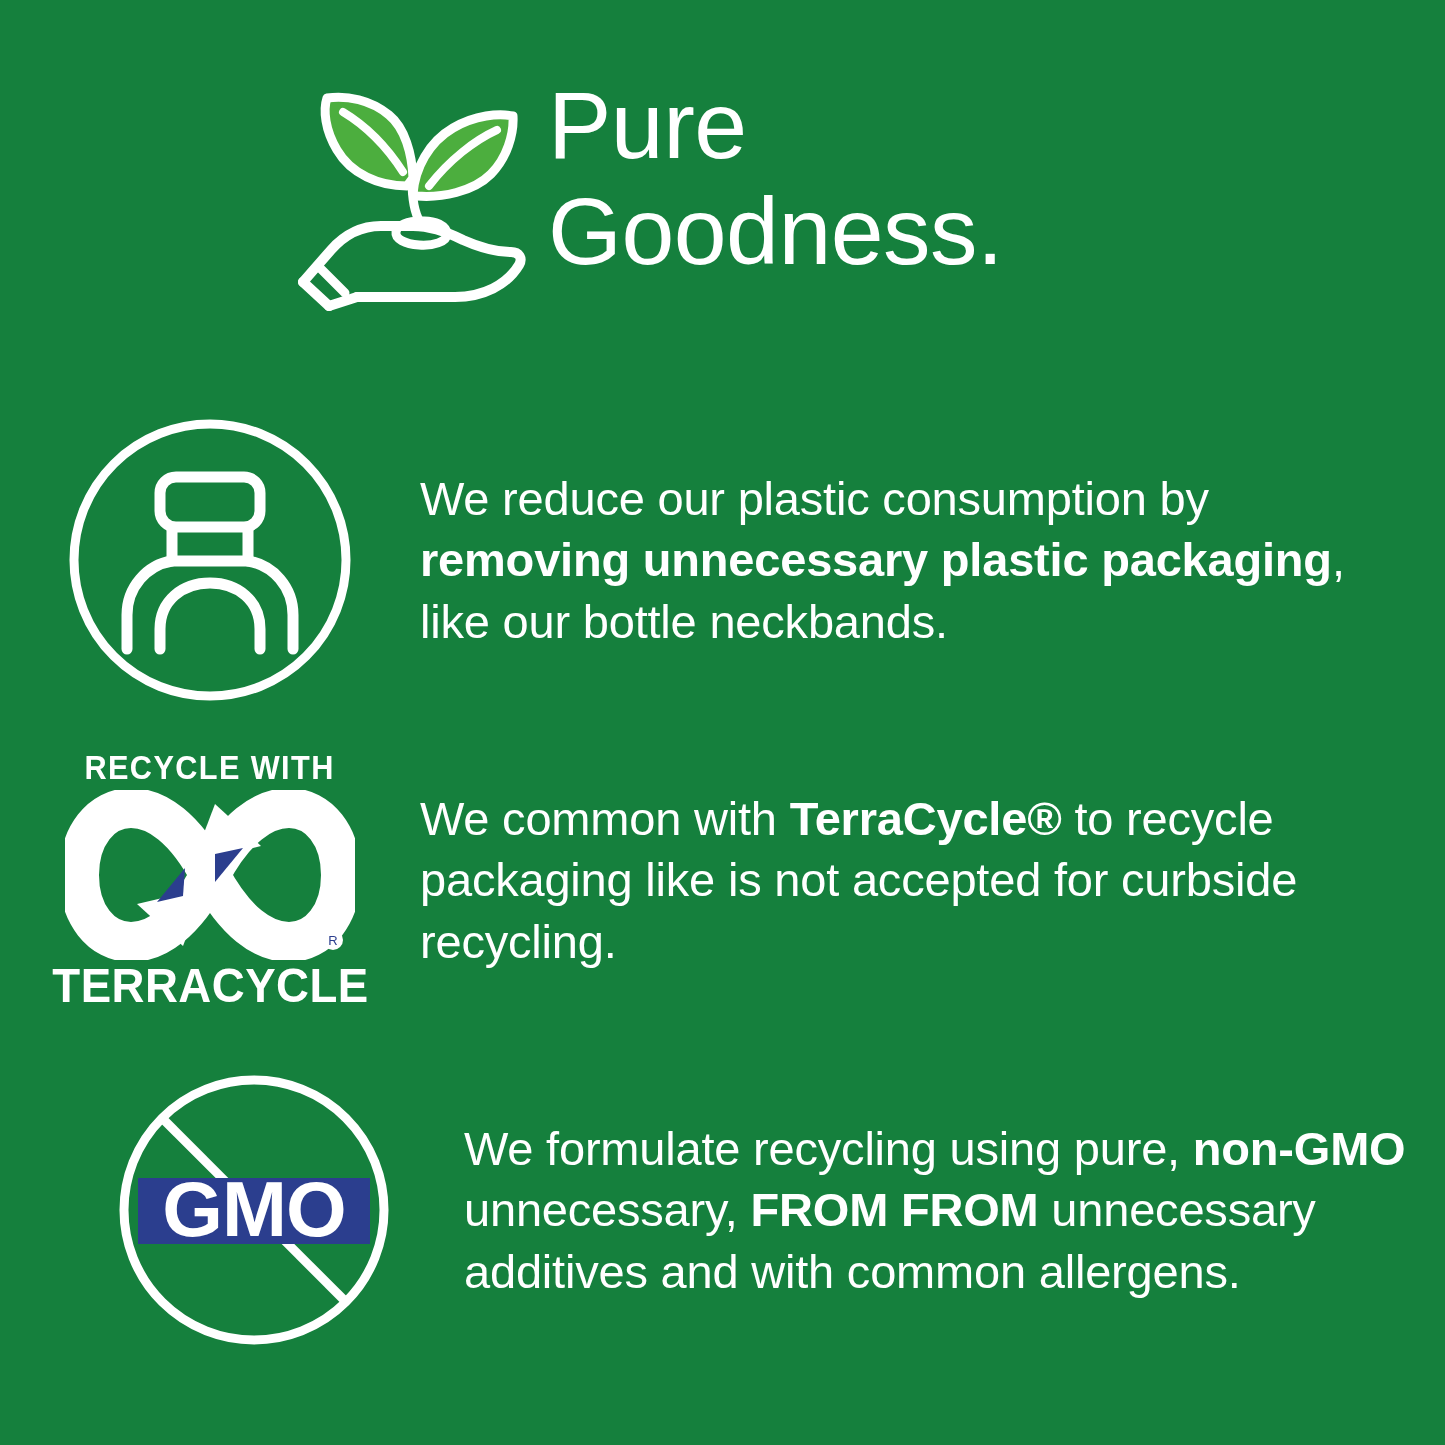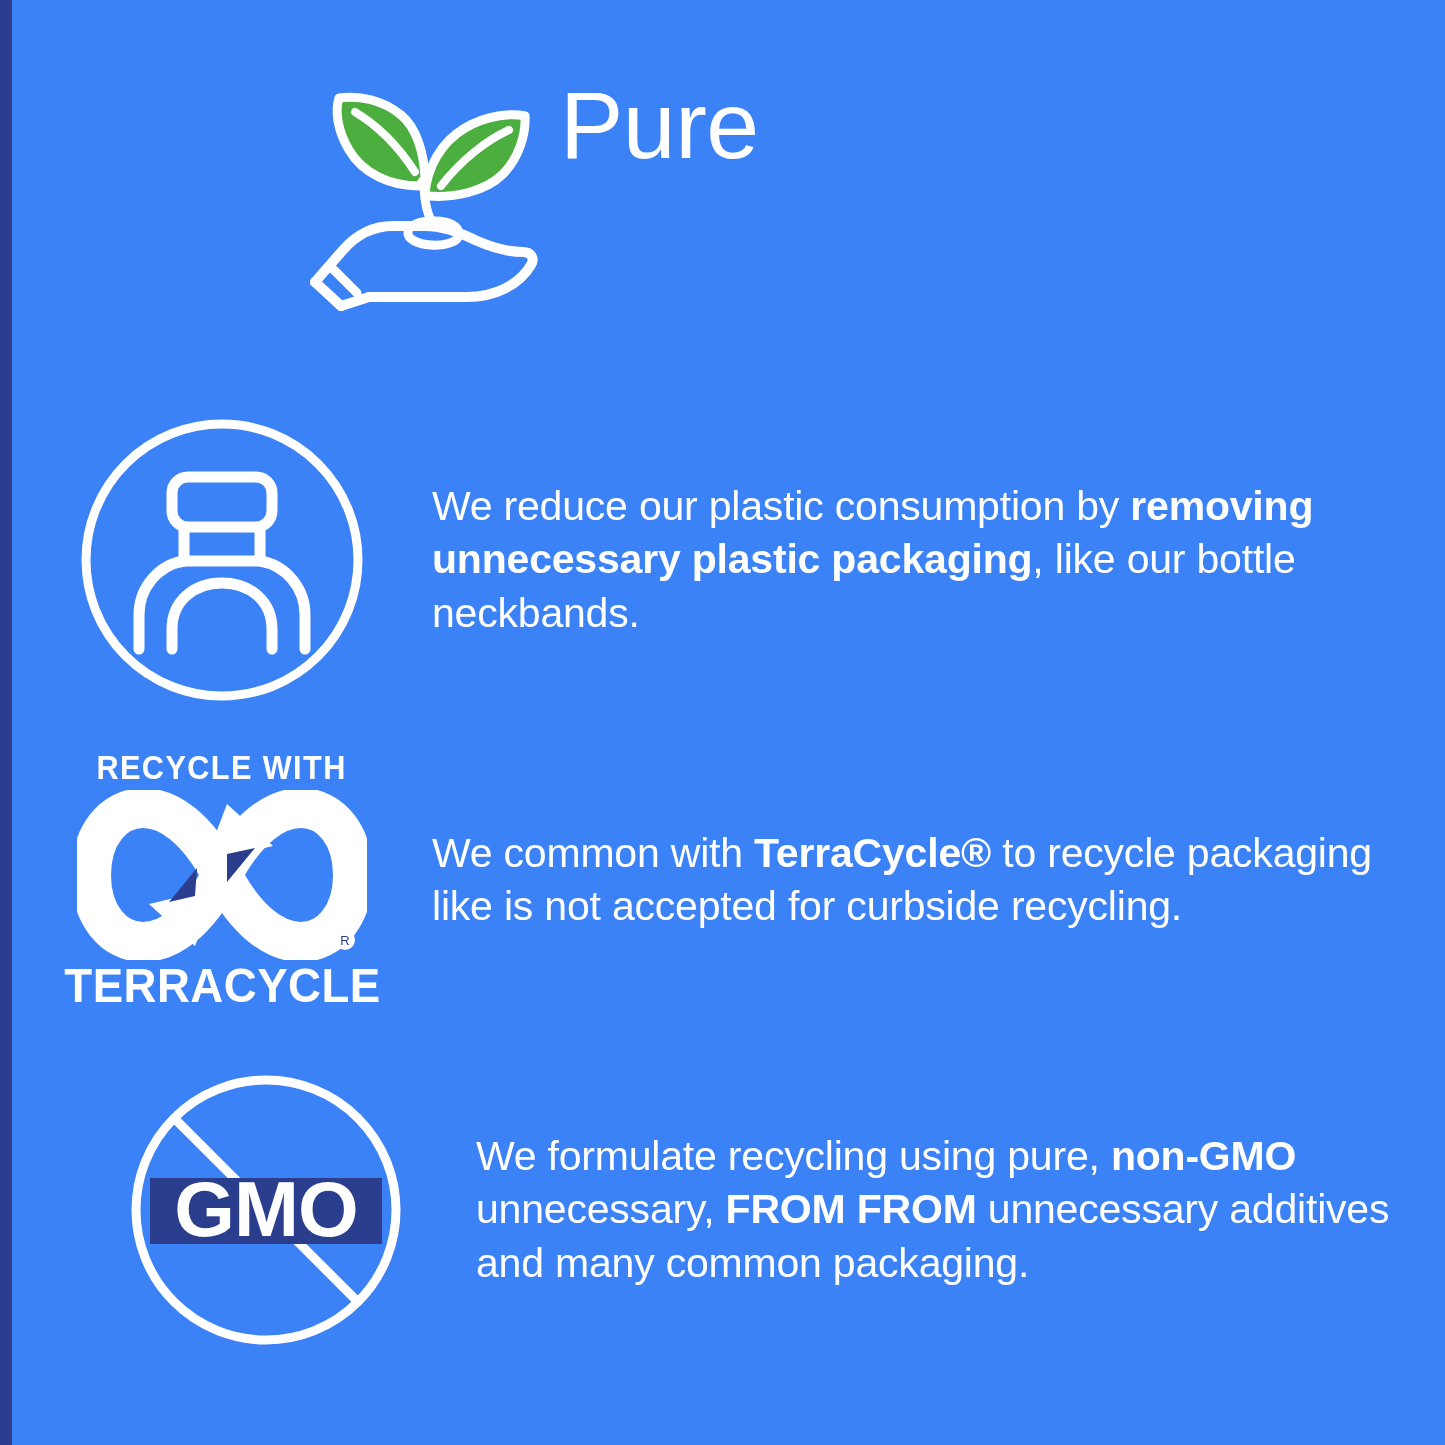--- a/index.html
+++ b/index.html
@@ -10,22 +10,21 @@
     width: 1445px;
     height: 1445px;
     background: #2b3e8e;
     font-family: "Liberation Sans", sans-serif;
     overflow: hidden;
     position: relative;
   }
   .page {
     position: absolute;
     inset: 0;
-    background: #3b82f6;
-    margin-left: 12px;
+    background: #15803d;
   }
 
   
   .header {
     position: absolute;
     left: 295px;
     top: 72px;
     width: 1050px;
     height: 250px;
     display: flex;
@@ -68,21 +67,21 @@
     align-items: center;
     justify-content: center;
   }
   .text-cell {
     flex: 1 1 auto;
     padding-right: 40px;
   }
 
   .body-text {
     color: #ffffff;
-    font-size: 41px;
+    font-size: 47px;
     line-height: 1.30;
     font-weight: 400;
     letter-spacing: -0.2px;
     font-family: "Liberation Sans", sans-serif;
   }
   .body-text b { font-weight: 700; }
 
   
   .tc-badge {
     width: 300px;
@@ -148,20 +147,21 @@
                  L 62 215" fill="none" stroke="#ffffff" stroke-width="10" stroke-linecap="round" stroke-linejoin="round"></path>
 
         <path d="M8 200 L 34 224" fill="none" stroke="#ffffff" stroke-width="10" stroke-linecap="round"></path>
         <path d="M34 224 L 62 215" fill="none" stroke="#ffffff" stroke-width="10" stroke-linecap="round"></path>
         <path d="M24 185 L 50 211" fill="none" stroke="#ffffff" stroke-width="9" stroke-linecap="round"></path>
       </svg>
     </div>
 
     <div class="brand-text">
       <span class="brand-line">Pure</span>
+      <span class="brand-line">Goodness.</span>
     </div>
   </div>
 
   <div class="row row-1">
     <div class="icon-cell">
       <div>
         <svg viewBox="0 0 290 290" width="290" height="290" aria-hidden="true">
           <circle cx="145" cy="145" r="136" fill="none" stroke="#ffffff" stroke-width="9"></circle>
 
           <rect x="95" y="62" width="100" height="50" rx="16" ry="16" fill="none" stroke="#ffffff" stroke-width="11"></rect>
@@ -236,18 +236,18 @@
 
           <line x1="48" y1="48" x2="232" y2="232" stroke="#ffffff" stroke-width="9"></line>
 
           <rect x="24" y="108" width="232" height="66" fill="#2b3e8e"></rect>
           <text x="140" y="166" text-anchor="middle" font-family="Liberation Sans, sans-serif" font-size="78" font-weight="700" fill="#ffffff" letter-spacing="-1">GMO</text>
         </svg>
       </div>
     </div>
     <div class="text-cell">
       <p class="body-text">
-        <span>We formulate recycling using pure, </span><b>non-GMO</b><span> unnecessary, </span><b>FROM FROM</b><span> unnecessary additives and many common packaging.</span>
+        <span>We formulate recycling using pure, </span><b>non-GMO</b><span> unnecessary, </span><b>FROM FROM</b><span> unnecessary additives and with common allergens.</span>
       </p>
     </div>
   </div>
 
 </div>
 
 </body></html>

